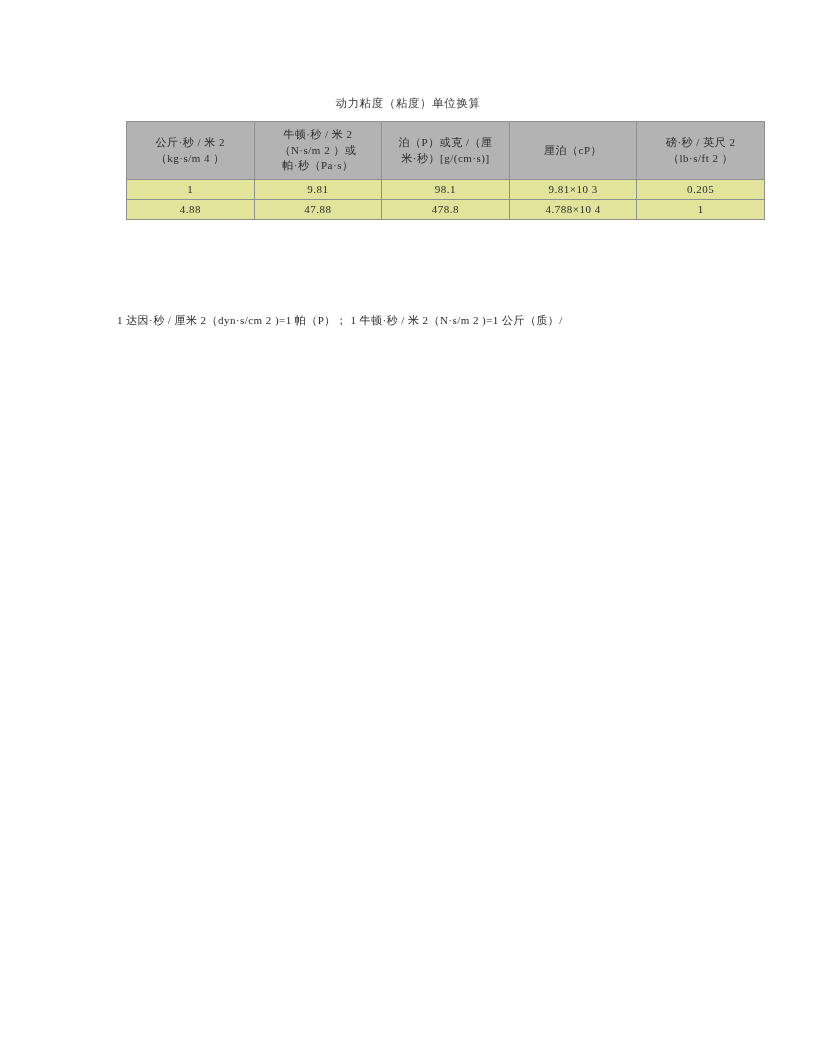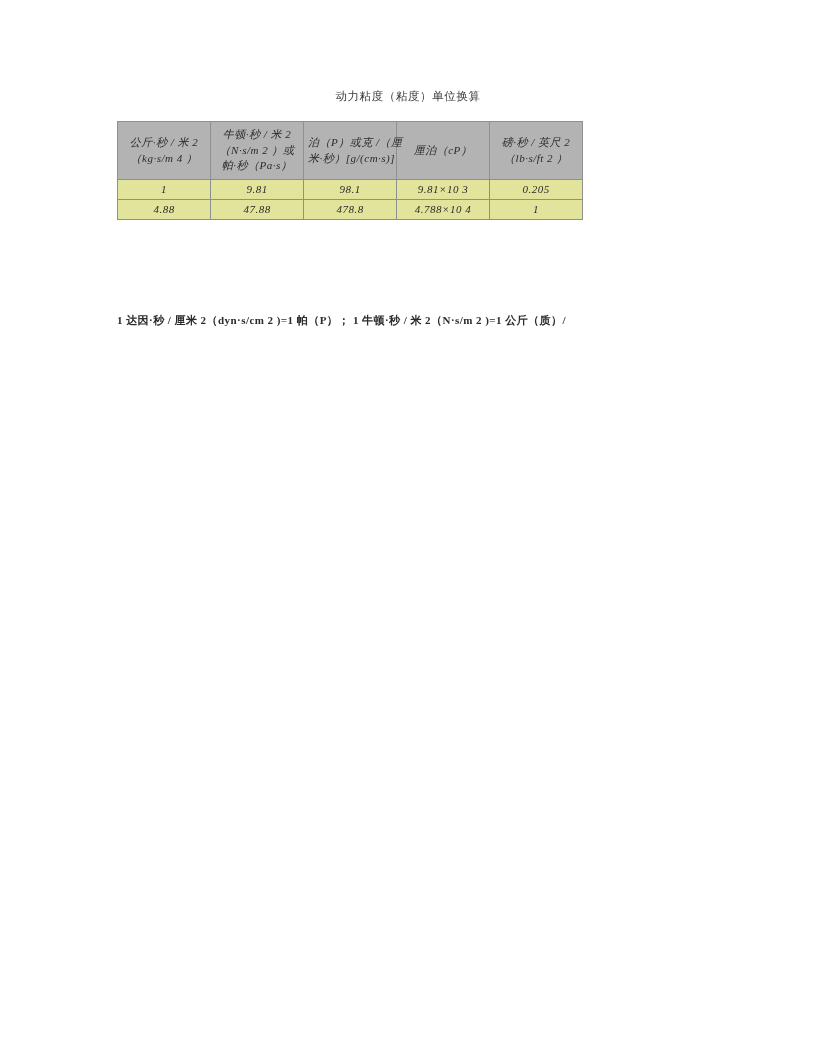--- a/index.html
+++ b/index.html
@@ -16,37 +16,36 @@
     overflow: hidden;
   }
   .page {
     width: 816px;
     height: 1056px;
     position: relative;
     box-sizing: border-box;
   }
   .doc-title {
     position: absolute;
-    top: 89px;
+    top: 96px;
     left: 0;
     width: 816px;
     text-align: center;
     font-size: 11.5px;
     letter-spacing: 0.6px;
     color: #3a3a3a;
     font-family: "Liberation Serif", "DejaVu Serif", serif;
   }
   .conv-table {
     position: absolute;
     top: 121px;
-    left: 117px;
-    width: 466px;
+    left: 126px;
+    width: 639px;
     border-collapse: collapse;
     table-layout: fixed;
-    font-style: italic;
   }
   .conv-table td {
     border: 1px solid #8f8f8f;
     text-align: center;
     vertical-align: middle;
     font-size: 11px;
     color: #2b2b2b;
     letter-spacing: 0.5px;
     padding: 2px 4px;
     box-sizing: border-box;
@@ -69,21 +68,20 @@
   .notes {
     position: absolute;
     top: 310px;
     left: 117px;
     width: 586px;
     font-size: 11px;
     line-height: 21px;
     color: #2b2b2b;
     letter-spacing: 0.45px;
     font-family: "Liberation Serif", "DejaVu Serif", serif;
-    font-weight: bold;
   }
   .notes p {
     margin: 0;
   }
 </style>
 </head>
 <body>
 
 <div class="page">
 

